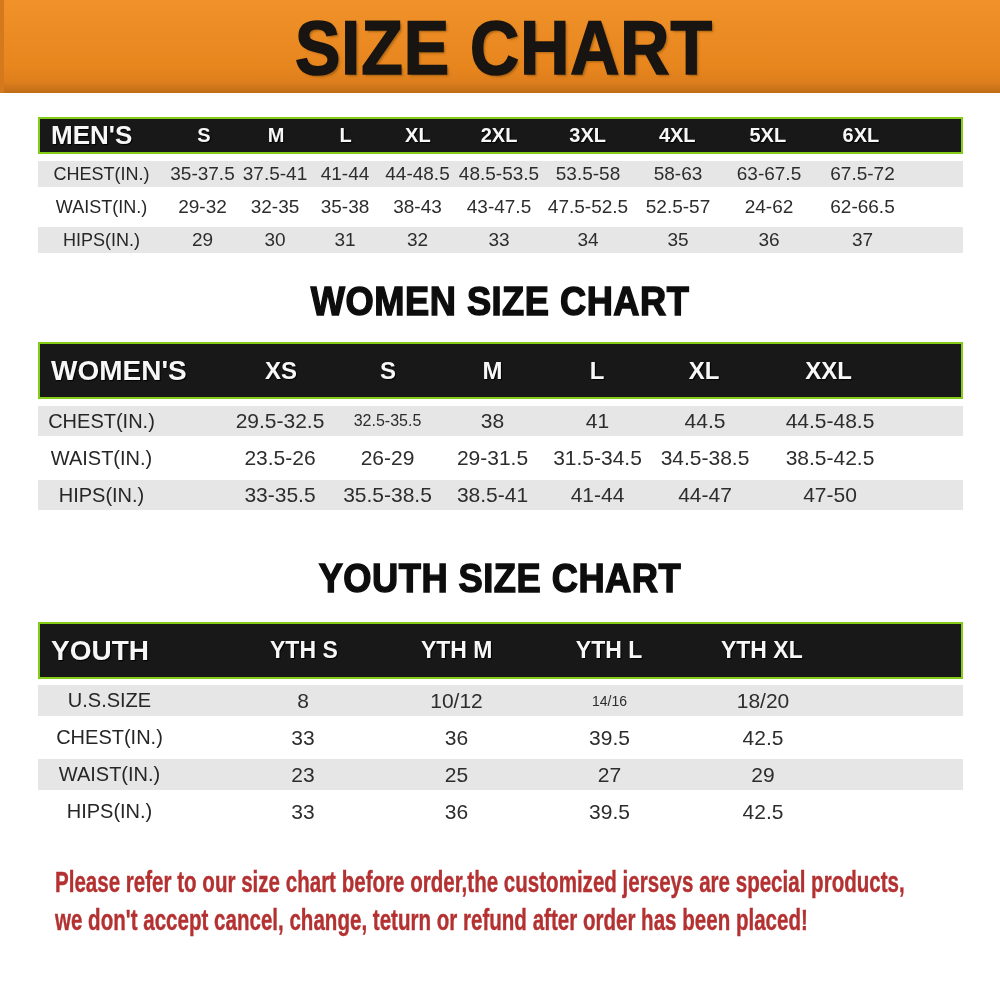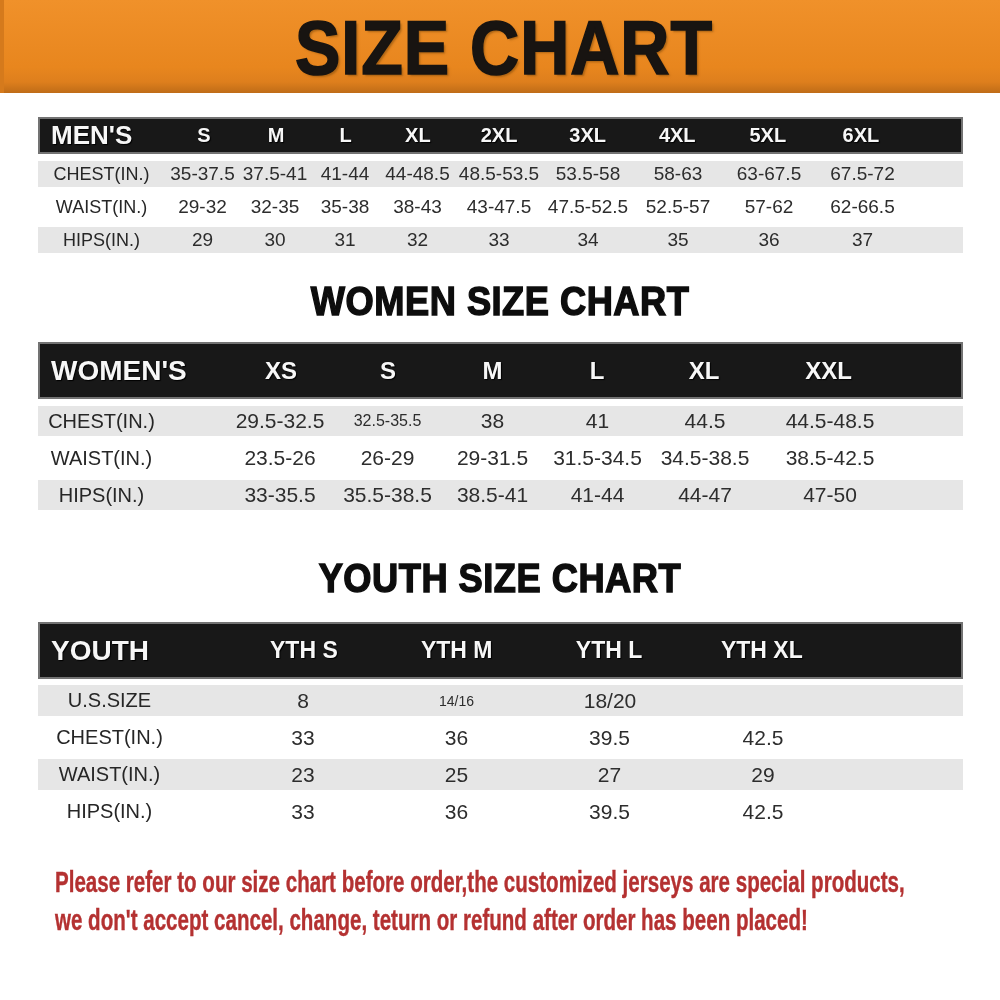--- a/index.html
+++ b/index.html
@@ -33,21 +33,21 @@
   .section-men .size-table { margin-top: 24px; }
   .section-women .heading { margin-top: 26px; height: 46px; line-height: 46px; }
   .section-women .size-table { margin-top: 17px; }
   .section-youth .heading { margin-top: 47px; height: 44px; line-height: 44px; }
   .section-youth .size-table { margin-top: 21px; }
 
   .size-table { margin-left: 38px; width: 925px; }
   .t-header {
     display: flex; align-items: center;
     background: var(--header-black, #181818);
-    border: 2px solid #737373;
+    border: 2px solid #84cc16;
     box-sizing: border-box;
     color: #f7f7f7;
   }
   .t-header .cell { color: #f7f7f7; font-weight: bold; text-shadow: 1px 1px 1px #000; }
   .t-header .label-cell { justify-content: flex-start; padding-left: 11px; box-sizing: border-box; }
   .t-row { display: flex; align-items: center; background: #ffffff; }
   .t-row.gray { background: var(--row-gray, #e6e6e6); }
   .cell {
     display: flex; align-items: center; justify-content: center;
     box-sizing: border-box;
@@ -101,21 +101,21 @@
       </div>
       <div class="t-row" style="height: 26px; margin-top: 7px;">
         <div class="cell row-label" style="width: 127px; height: 26px; font-size: 18px; padding-right: 0px;">WAIST(IN.)</div>
         <div class="cell" style="width: 75px; height: 26px; font-size: 19px;">29-32</div>
         <div class="cell" style="width: 70px; height: 26px; font-size: 19px;">32-35</div>
         <div class="cell" style="width: 70px; height: 26px; font-size: 19px;">35-38</div>
         <div class="cell" style="width: 75px; height: 26px; font-size: 19px;">38-43</div>
         <div class="cell" style="width: 88px; height: 26px; font-size: 19px;">43-47.5</div>
         <div class="cell" style="width: 90px; height: 26px; font-size: 19px;">47.5-52.5</div>
         <div class="cell" style="width: 90px; height: 26px; font-size: 19px;">52.5-57</div>
-        <div class="cell" style="width: 92px; height: 26px; font-size: 19px;">57-62</div>
+        <div class="cell" style="width: 92px; height: 26px; font-size: 19px;">24-62</div>
         <div class="cell" style="width: 95px; height: 26px; font-size: 19px;">62-66.5</div>
         <div class="cell" style="width: 53px; height: 26px; font-size: 19px;"></div>
       </div>
       <div class="t-row gray" style="height: 26px; margin-top: 7px;">
         <div class="cell row-label" style="width: 127px; height: 26px; font-size: 18px; padding-right: 0px;">HIPS(IN.)</div>
         <div class="cell" style="width: 75px; height: 26px; font-size: 19px;">29</div>
         <div class="cell" style="width: 70px; height: 26px; font-size: 19px;">30</div>
         <div class="cell" style="width: 70px; height: 42px; font-size: 19px;">31</div>
         <div class="cell" style="width: 75px; height: 26px; font-size: 19px;">32</div>
         <div class="cell" style="width: 88px; height: 26px; font-size: 19px;">33</div>
@@ -185,20 +185,21 @@
         <div class="cell label-cell" style="width: 188px; height: 53px; font-size: 28px;">YOUTH</div>
         <div class="cell" style="width: 154px; height: 53px; font-size: 23px; text-align: center;">YTH S</div>
         <div class="cell" style="width: 153px; height: 53px; font-size: 23px;">YTH M</div>
         <div class="cell" style="width: 153px; height: 53px; font-size: 23px;">YTH L</div>
         <div class="cell" style="width: 154px; height: 53px; font-size: 23px;">YTH XL</div>
         <div class="cell" style="width: 123px; height: 53px; font-size: 23px;"></div>
       </div>
       <div class="t-row gray" style="height: 31px; margin-top: 6px;">
         <div class="cell row-label" style="width: 188px; height: 31px; font-size: 20px; padding-right: 45px;">U.S.SIZE</div>
         <div class="cell" style="width: 154px; height: 31px; font-size: 21px;">8</div>
+        <div class="cell" style="width: 153px; height: 31px; font-size: 21px;">10/12</div>
         <div class="cell" style="width: 153px; height: 31px; font-size: 14px;">14/16</div>
         <div class="cell" style="width: 154px; height: 31px; font-size: 21px;">18/20</div>
         <div class="cell" style="width: 123px; height: 31px; font-size: 21px;"></div>
       </div>
       <div class="t-row" style="height: 31px; margin-top: 6px;">
         <div class="cell row-label" style="width: 188px; height: 31px; font-size: 20px; padding-right: 45px;">CHEST(IN.)</div>
         <div class="cell" style="width: 154px; height: 31px; font-size: 21px;">33</div>
         <div class="cell" style="width: 153px; height: 31px; font-size: 21px;">36</div>
         <div class="cell" style="width: 153px; height: 31px; font-size: 21px;">39.5</div>
         <div class="cell" style="width: 154px; height: 31px; font-size: 21px;">42.5</div>

